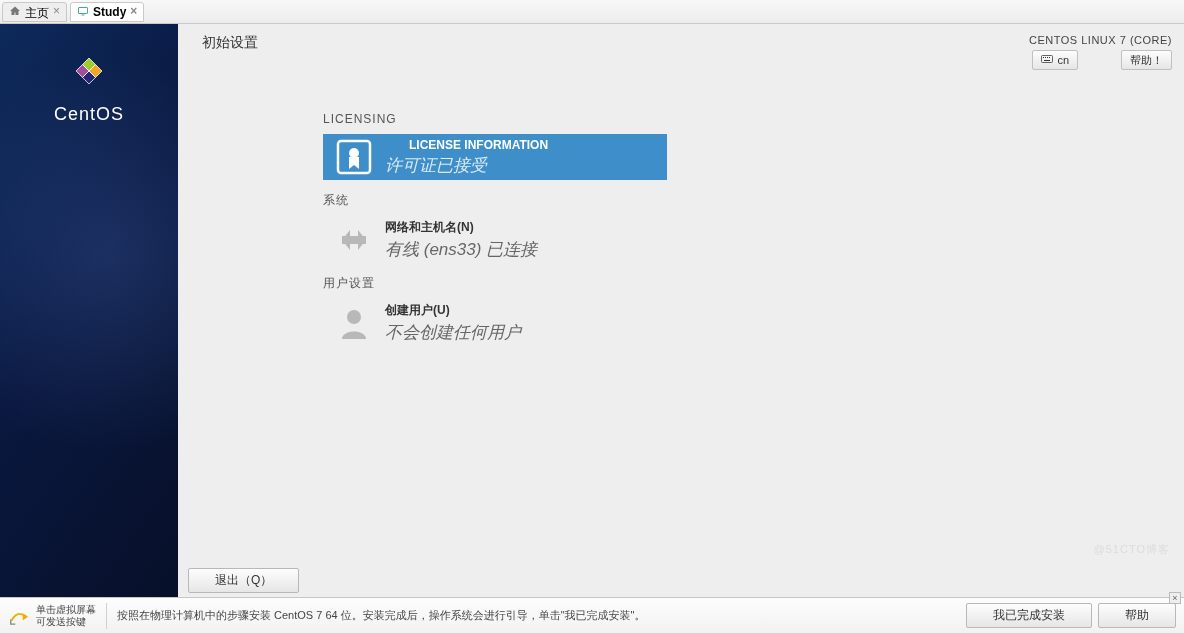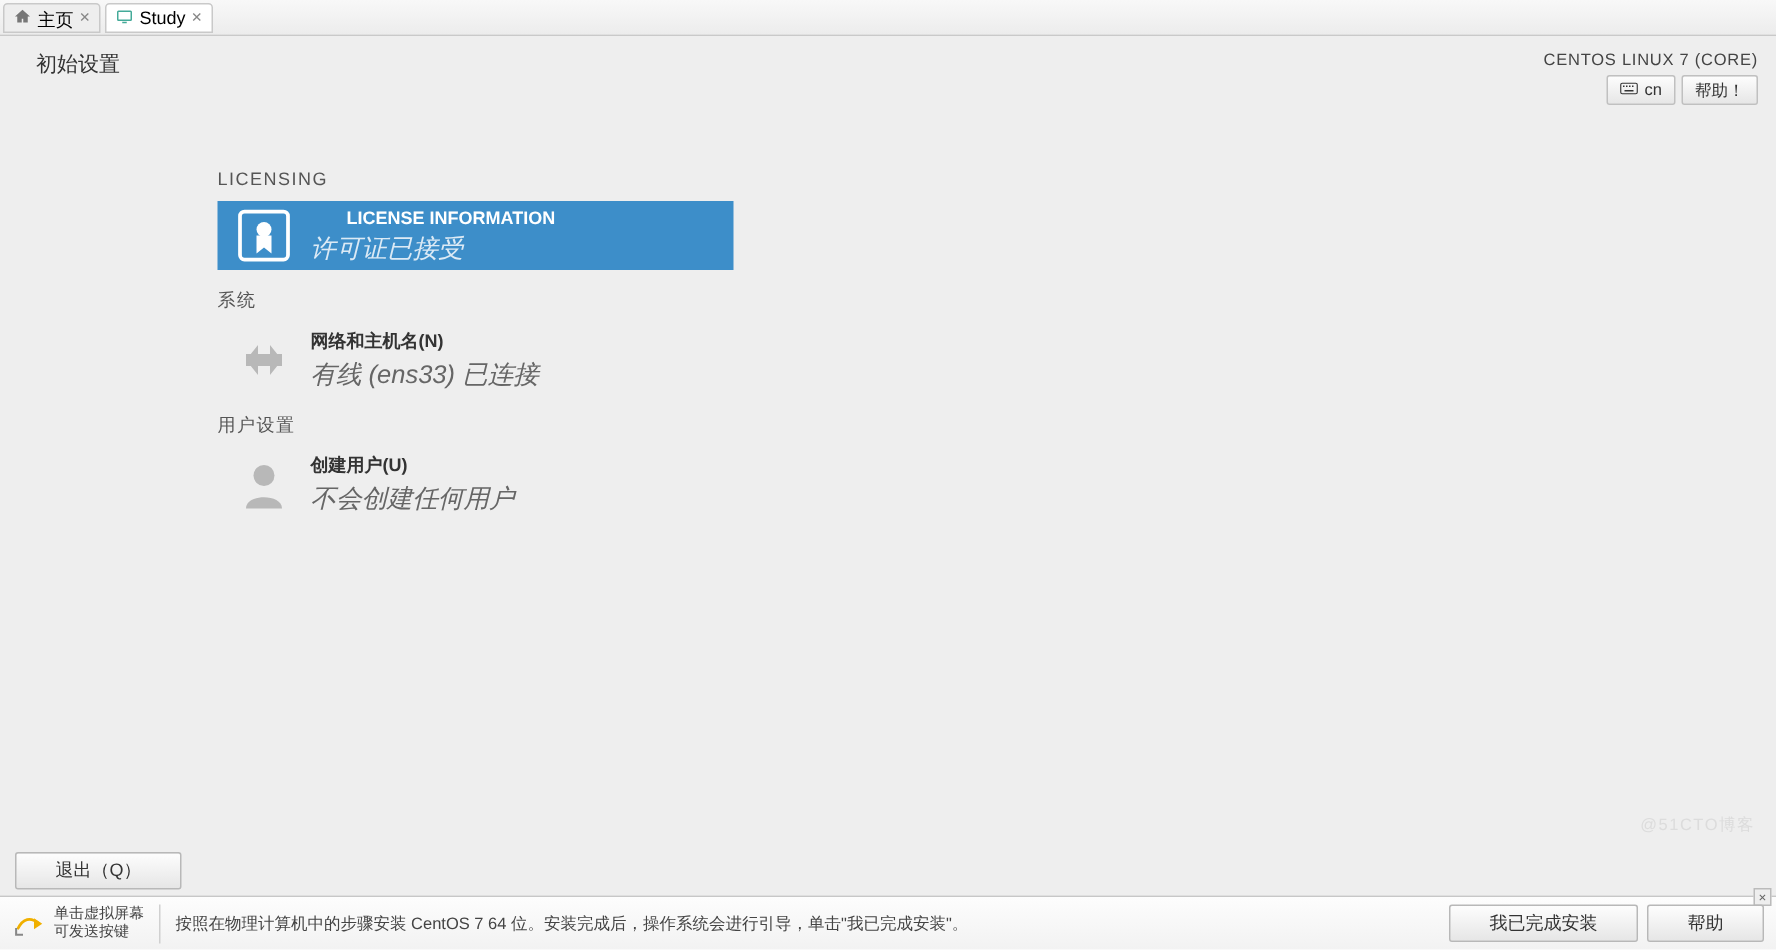--- a/index.html
+++ b/index.html
@@ -1,21 +1,21 @@
 <!DOCTYPE html>
 <html><head>
   <meta charset="utf-8">
   <style>
     * { margin: 0; padding: 0; box-sizing: border-box; font-family: "Microsoft YaHei", "SimSun", sans-serif; }
     html, body { width: 1184px; height: 633px; overflow: hidden; background: #fff; font-size: 12px; }
 
     
     .tabbar { height: 24px; background: linear-gradient(#f8f8f8,#ececec); border-bottom: 1px solid #c9c9c9; display: flex; align-items: center; padding: 0 2px; }
     .tab { display: flex; align-items: flex-start; gap: 4px; padding: 2px 6px; height: 20px; border: 1px solid #c9c9c9; border-radius: 3px 3px 0 0; margin-right: 3px; background: #eee; cursor: pointer; }
-    .tab.active { background: #fff; font-weight: normal; }
+    .tab.active { background: #fff; font-weight: bold; }
     .tab-close { color: #888; font-size: 12px; line-height: 1; }
 
     
     .vm-area { position: relative; height: 573px; display: flex; }
     .sidebar {
       width: 178px;
       height: 100%;
       background:
         radial-gradient(circle at 60% 40%, rgba(80,120,200,0.25) 0%, rgba(0,0,0,0) 55%),
         linear-gradient(125deg, #0d2a5b 0%, #0a1840 45%, #071029 100%);
@@ -29,21 +29,21 @@
 
     
     .content-header { display: flex; justify-content: space-between; align-items: flex-start; padding: 10px 12px 0 24px; height: 58px; }
     .title-left { color: #333; font-size: 14px; }
     .header-right { text-align: right; }
     .product-name { color: #444; font-size: 11px; letter-spacing: 0.5px; }
     .header-controls { margin-top: 4px; display: flex; gap: 4px; justify-content: flex-end; }
     .lang-indicator, .help-btn {
       border: 1px solid #c0c0c0; background: linear-gradient(#fdfdfd,#e6e6e6);
       font-size: 11px; padding: 2px 8px; height: 20px; display: flex; align-items: center; gap: 4px;
-      color: #333; border-radius: 2px; cursor: pointer;
+      color: #333; border-radius: 2px; cursor: pointer; margin-left: 39px;
     }
 
     
     .spokes { padding: 18px 0 0 145px; }
     .section-heading { font-size: 12px; color: #555; letter-spacing: 1px; margin: 12px 0 8px 0; }
 
     .spoke { display: flex; align-items: center; width: 344px; height: 46px; padding: 4px 8px; cursor: pointer; }
     .spoke-icon { width: 46px; height: 40px; display: flex; align-items: center; justify-content: center; margin-right: 8px;}
     .spoke-texts .spoke-title { font-size: 12px; font-weight: 600; color: #333; }
     .spoke-texts .spoke-sub { font-size: 17px; font-style: italic; color: #666; margin-top: 2px; }
@@ -92,20 +92,39 @@
           <rect x="3" y="5" width="18" height="12" rx="1" fill="none" stroke="#4a9" stroke-width="2"></rect>
           <rect x="9" y="19" width="6" height="2" fill="#4a9"></rect>
         </svg>
     </span>
     <span>Study</span>
     <span class="tab-close">×</span>
   </div>
 </div>
 
 <div class="vm-area">
+  <div class="sidebar">
+    <span>
+      <svg width="44" height="44" viewBox="0 0 48 48">
+        <g transform="translate(24 24)">
+          <rect x="-10" y="-10" width="10" height="10" fill="#9ccd2a" transform="rotate(45)"></rect>
+          <rect x="0" y="-10" width="10" height="10" fill="#efa724" transform="rotate(45)"></rect>
+          <rect x="-10" y="0" width="10" height="10" fill="#a14f9d" transform="rotate(45)"></rect>
+          <rect x="0" y="0" width="10" height="10" fill="#262577" transform="rotate(45)"></rect>
+          <g stroke="#fff" stroke-width="0.8" fill="none">
+            <rect x="-10" y="-10" width="10" height="10" transform="rotate(45)"></rect>
+            <rect x="0" y="-10" width="10" height="10" transform="rotate(45)"></rect>
+            <rect x="-10" y="0" width="10" height="10" transform="rotate(45)"></rect>
+            <rect x="0" y="0" width="10" height="10" transform="rotate(45)"></rect>
+          </g>
+        </g>
+      </svg>
+    </span>
+    <div class="centos-text">CentOS</div>
+  </div>
 
   <div class="content">
     <div class="content-header">
       <div class="title-left">初始设置</div>
       <div class="header-right">
         <div class="product-name">CENTOS LINUX 7 (CORE)</div>
         <div class="header-controls">
           <div class="lang-indicator">
             <span>
               <svg width="12" height="10" viewBox="0 0 24 16">

